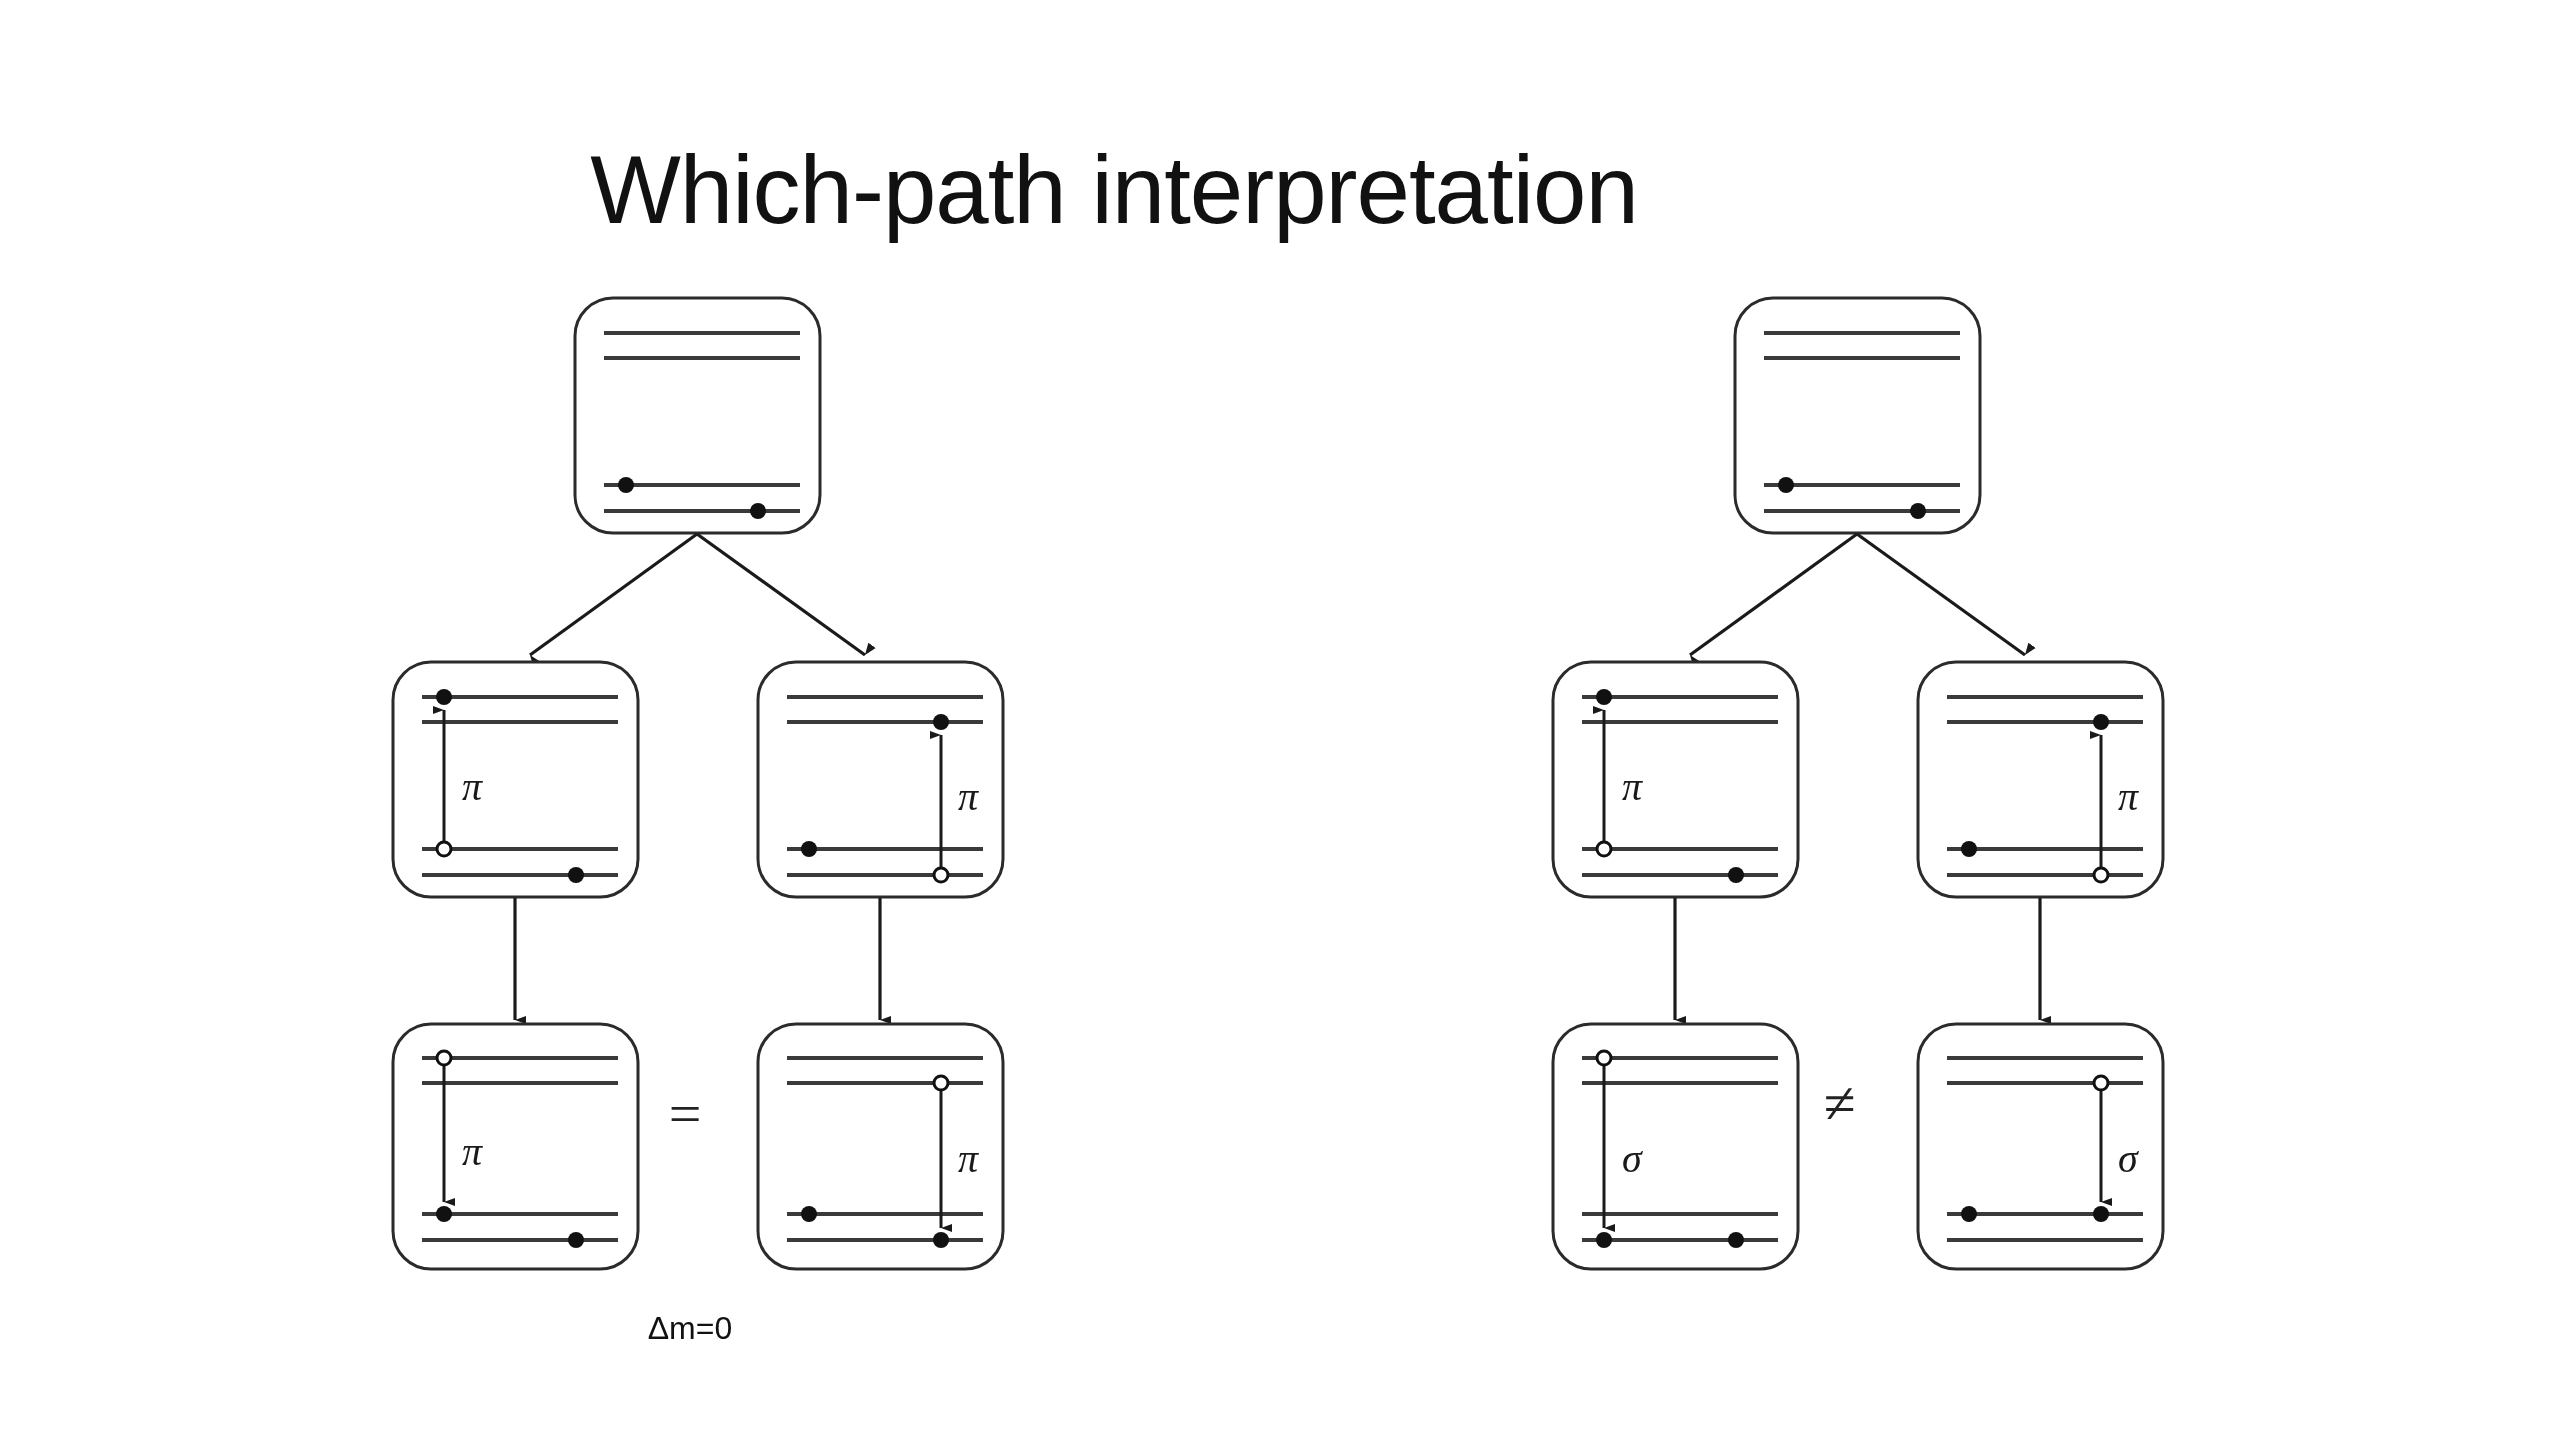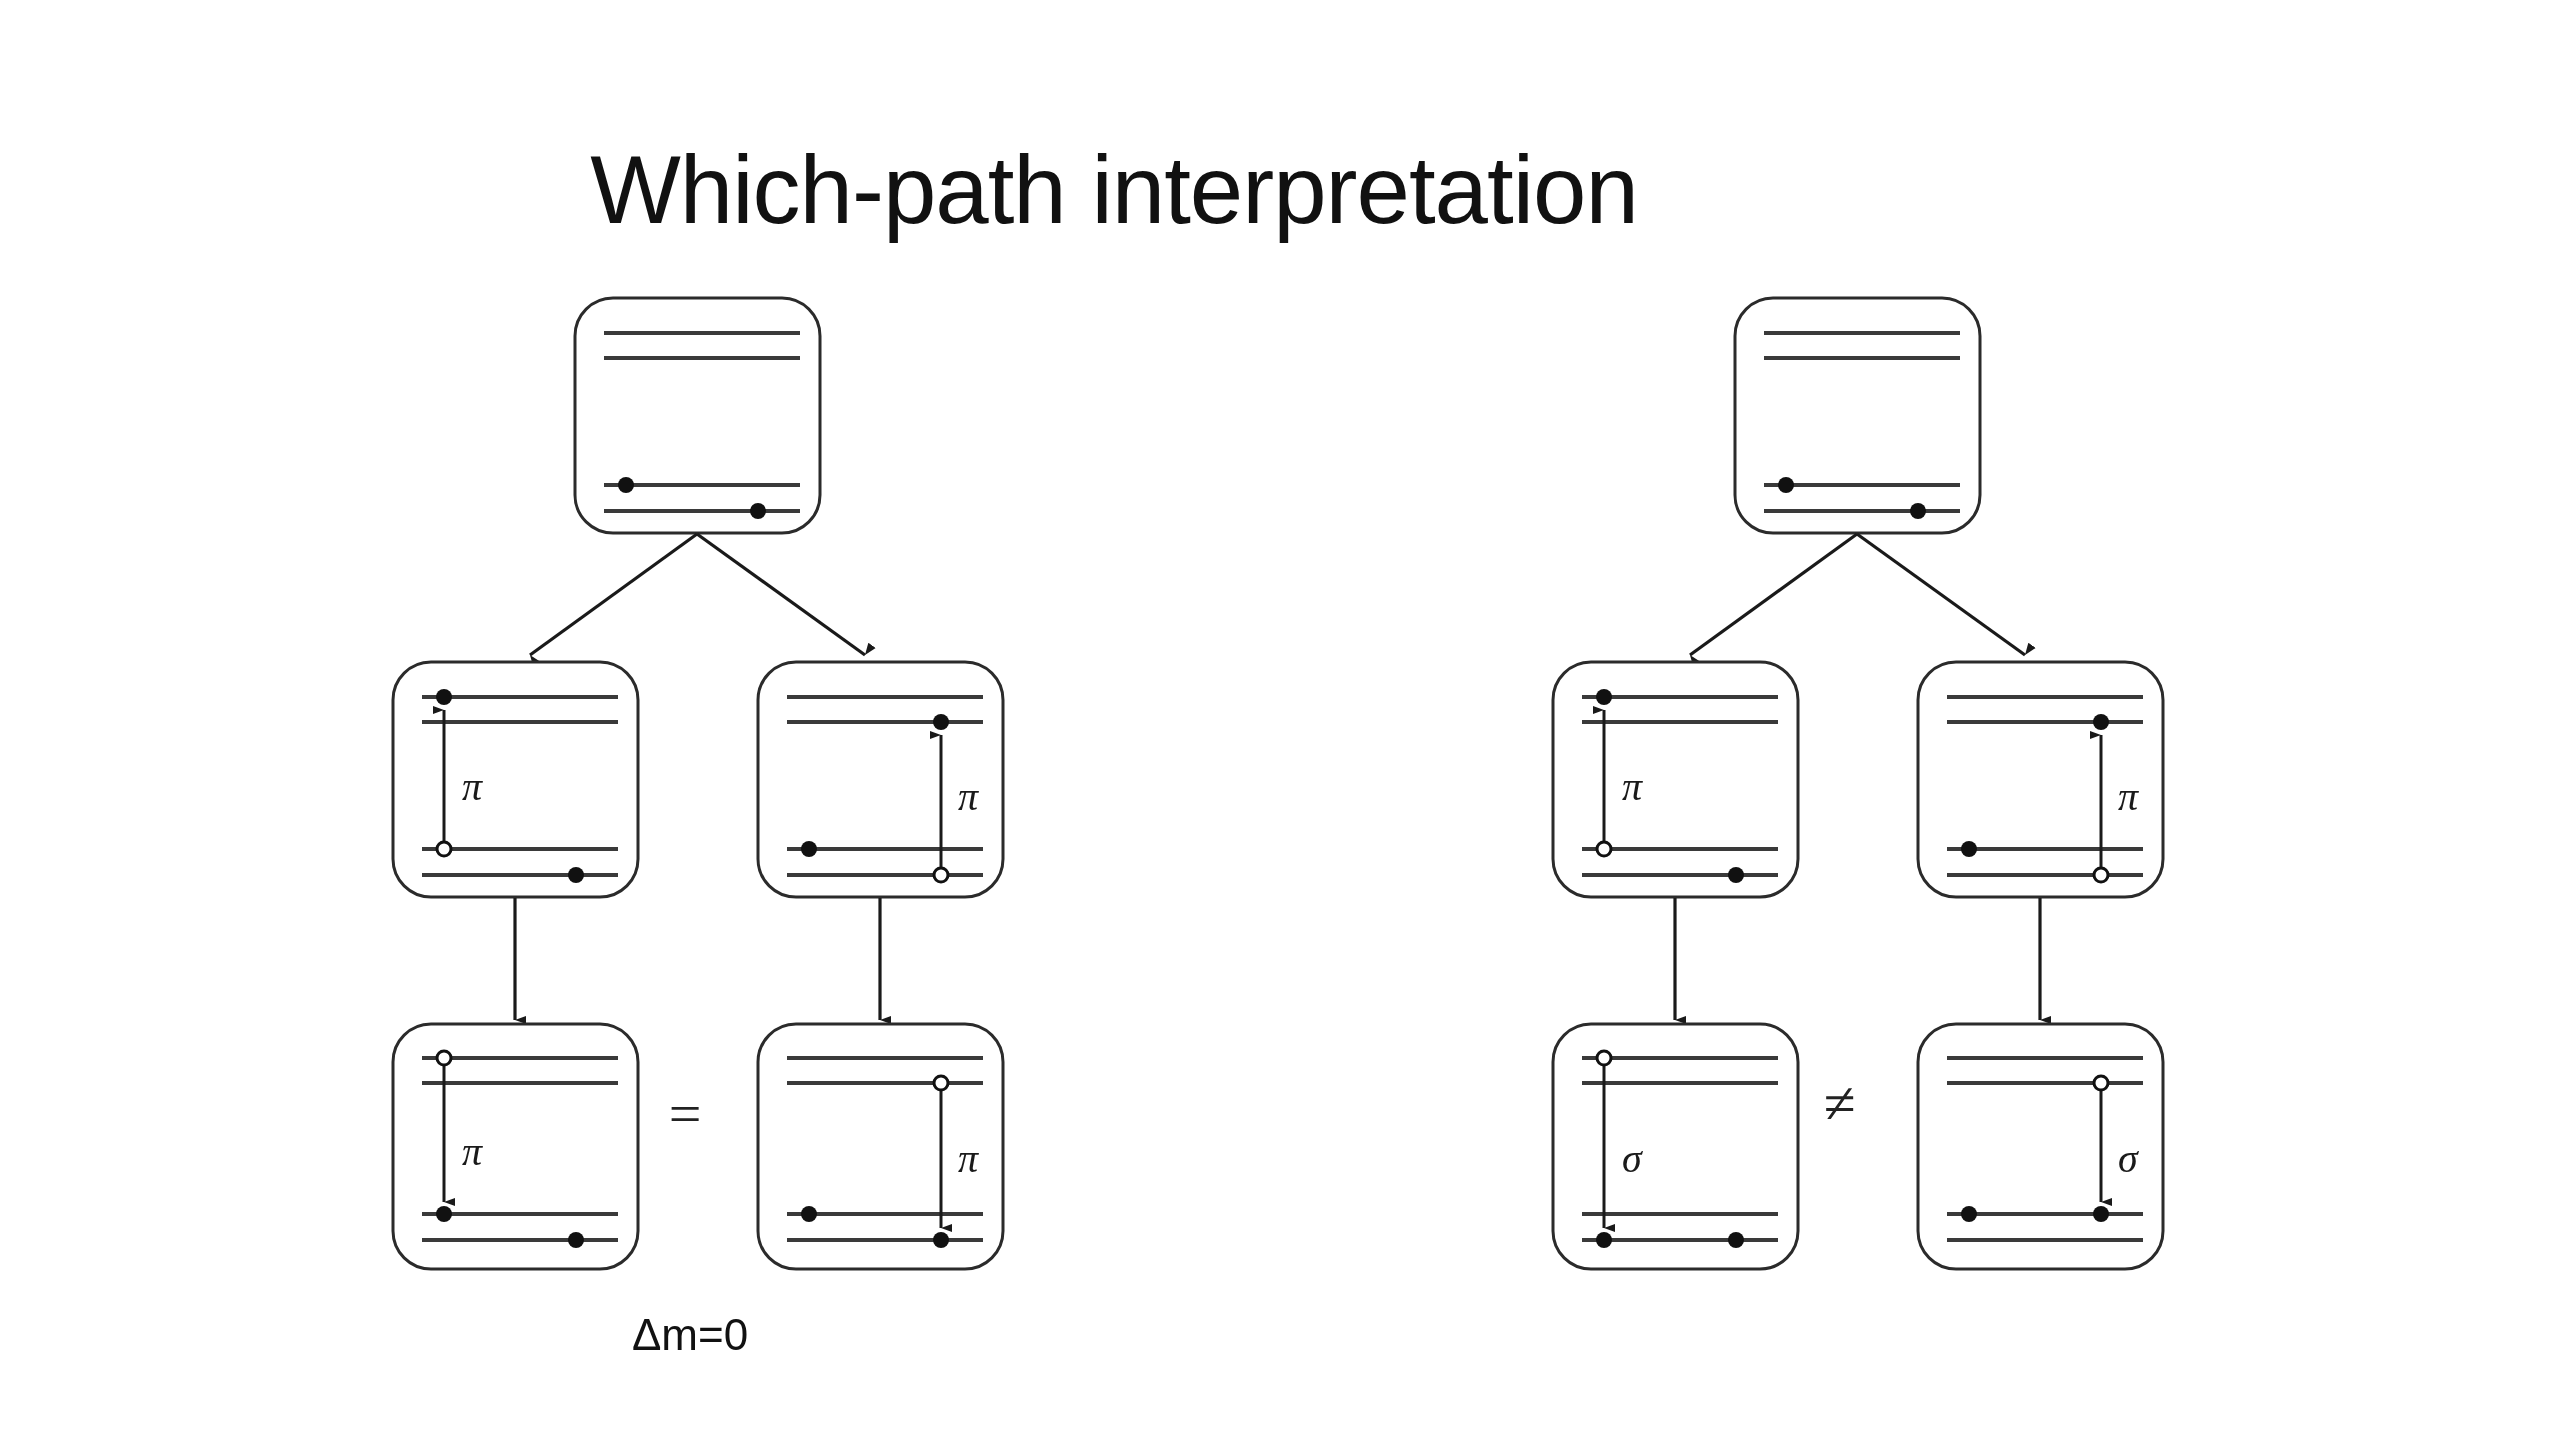--- a/index.html
+++ b/index.html
@@ -38,21 +38,21 @@
   }
   .diagram-svg {
     position: absolute;
     left: 0;
     top: 0;
     width: 2560px;
     height: 1440px;
   }
   .group-caption {
     position: absolute;
-    font-size: 44px;
+    font-size: 32px;
     color: #111111;
     text-align: center;
     font-family: "Liberation Sans", sans-serif;
     white-space: pre;
   }
   #caption-left  { left: 480px;  top: 1310px; width: 420px; }
   #caption-right { left: 1610px; top: 1310px; width: 460px; }
 
   .rel-symbol {
     position: absolute;

